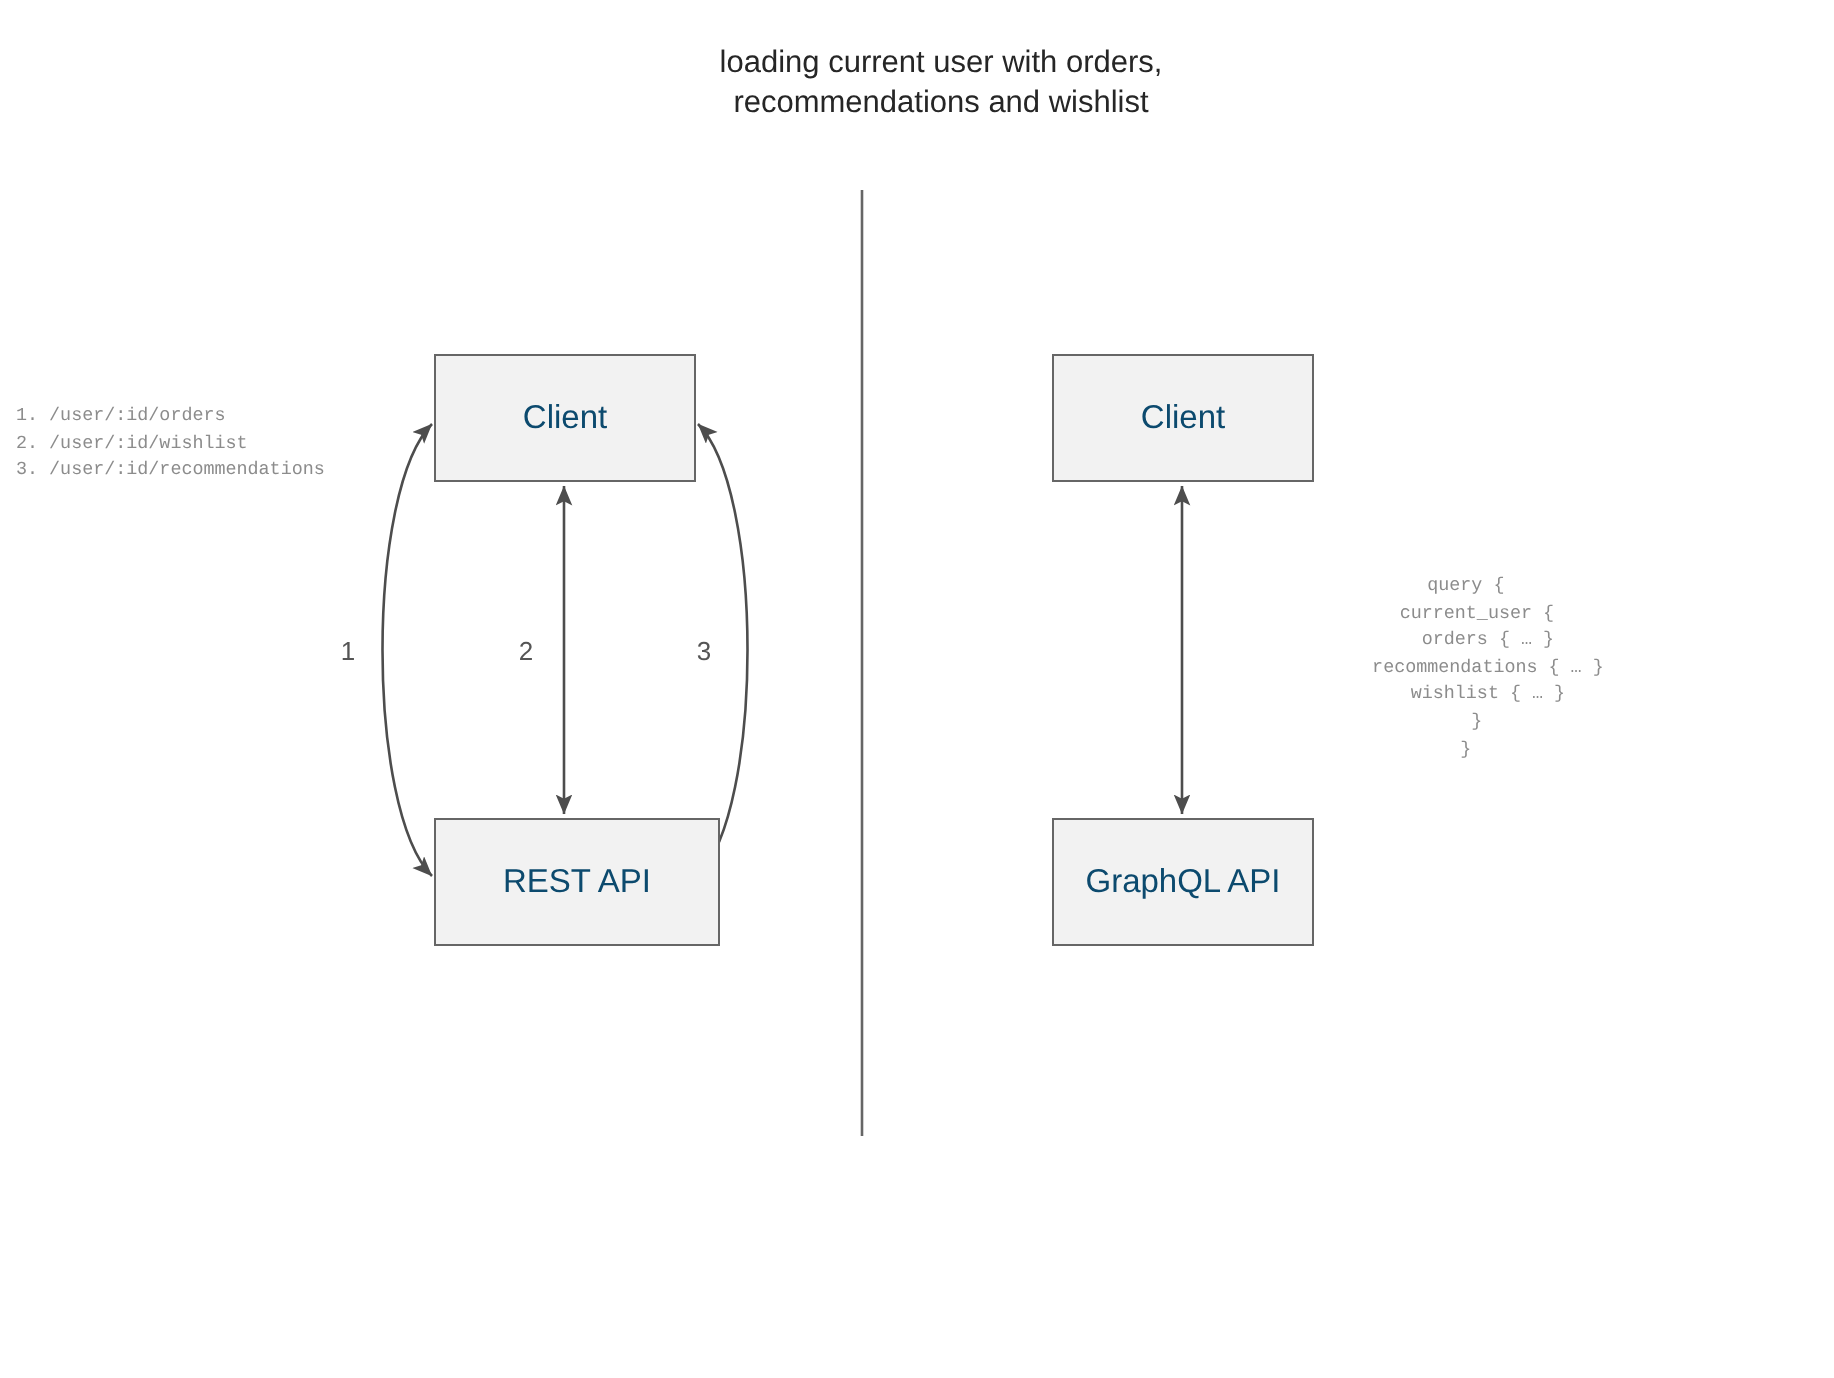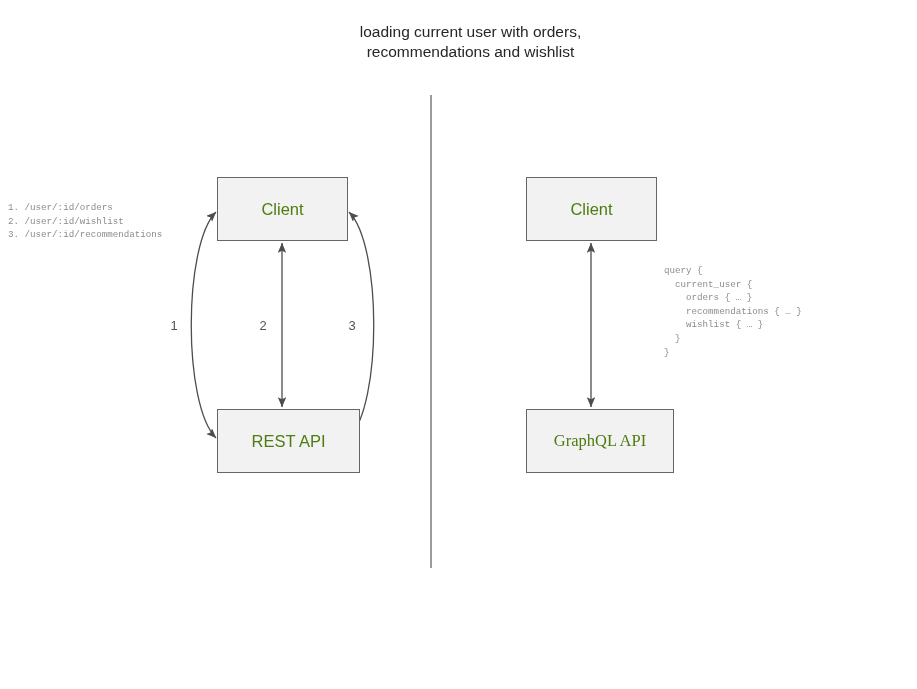--- a/index.html
+++ b/index.html
@@ -35,26 +35,26 @@
   }
   .node {
     position: absolute;
     box-sizing: border-box;
     background: #f2f2f2;
     border: 1.4px solid #666666;
     display: flex;
     align-items: center;
     justify-content: center;
     font-size: 16.5px;
-    color: #4d7c0f;
+    color: #0c4a6e;
   }
   #node-client-rest   { left: 217px; top: 177px; width: 131px; height: 64px; }
   #node-rest-api      { left: 217px; top: 409px; width: 143px; height: 64px; }
   #node-client-gql    { left: 526px; top: 177px; width: 131px; height: 64px; }
-  #node-graphql-api   { left: 526px; top: 409px; width: 148px; height: 64px; font-family: Liberation Serif, serif; }
+  #node-graphql-api   { left: 526px; top: 409px; width: 131px; height: 64px; }
 
   .edge-label {
     position: absolute;
     font-size: 13px;
     color: #555555;
     text-align: center;
     width: 26px;
   }
   #edge-label-1 { left: 161px; top: 318px; }
   #edge-label-2 { left: 250px; top: 318px; }
@@ -62,21 +62,21 @@
 
   .code-note {
     position: absolute;
     font-family: "Liberation Mono", monospace;
     font-size: 9.2px;
     line-height: 13.6px;
     color: #8c8c8c;
     white-space: pre;
   }
   #rest-endpoints { left: 8px;   top: 178px; margin-top: 23px; }
-  #graphql-query  { left: 664px; top: 264px; }
+  #graphql-query  { left: 664px; top: 286px; text-align: center; }
 </style>
 </head>
 <body>
 
 <svg id="canvas" viewBox="0 0 917 689" xmlns="http://www.w3.org/2000/svg">
   <defs>
     <marker id="arrow-end" markerWidth="10" markerHeight="10" refX="7.5" refY="3.2" orient="auto" markerUnits="strokeWidth">
       <path d="M0,0 L7.6,3.2 L0,6.4 L1.6,3.2 z" fill="#4d4d4d"></path>
     </marker>
     <marker id="arrow-start" markerWidth="10" markerHeight="10" refX="7.5" refY="3.2" orient="auto-start-reverse" markerUnits="strokeWidth">

